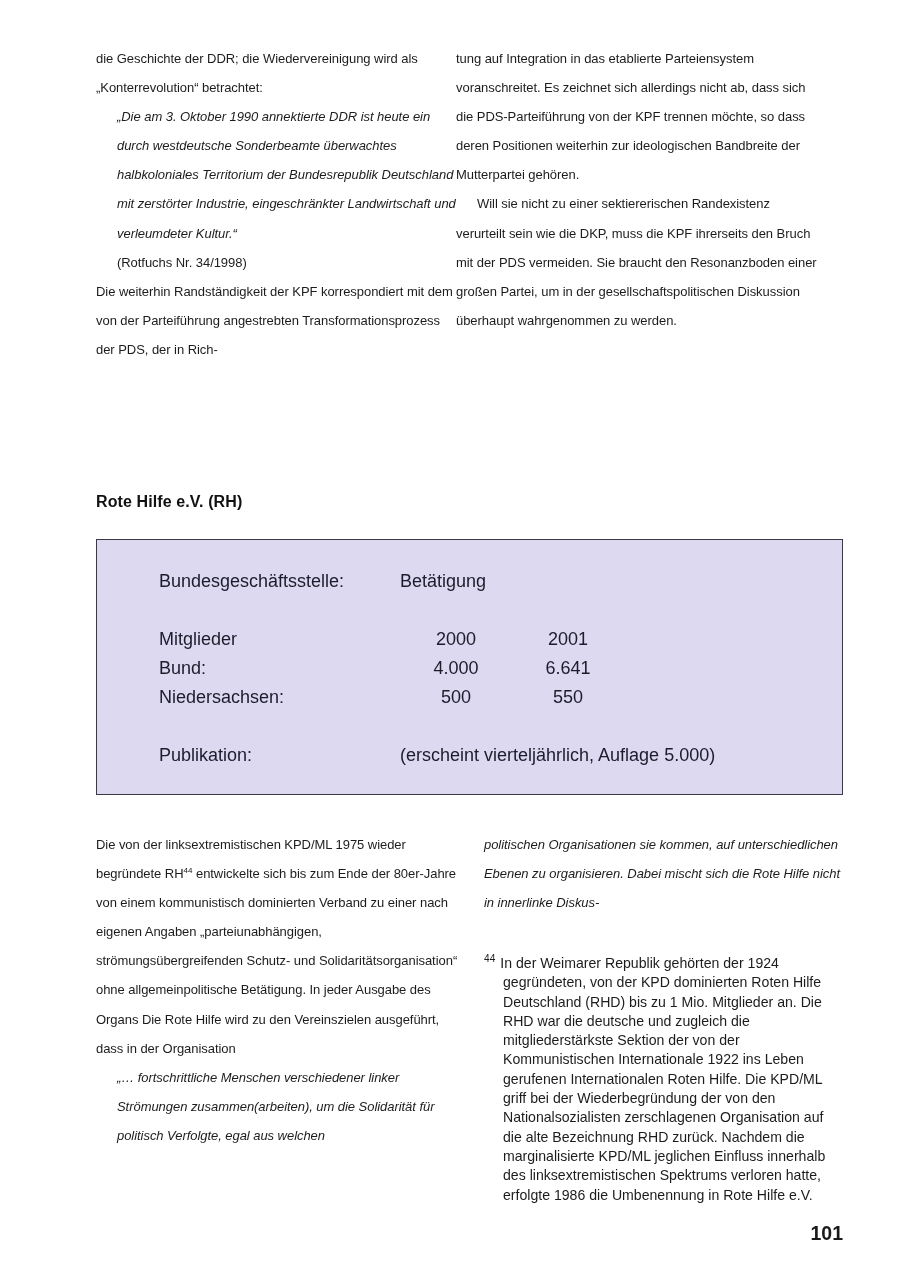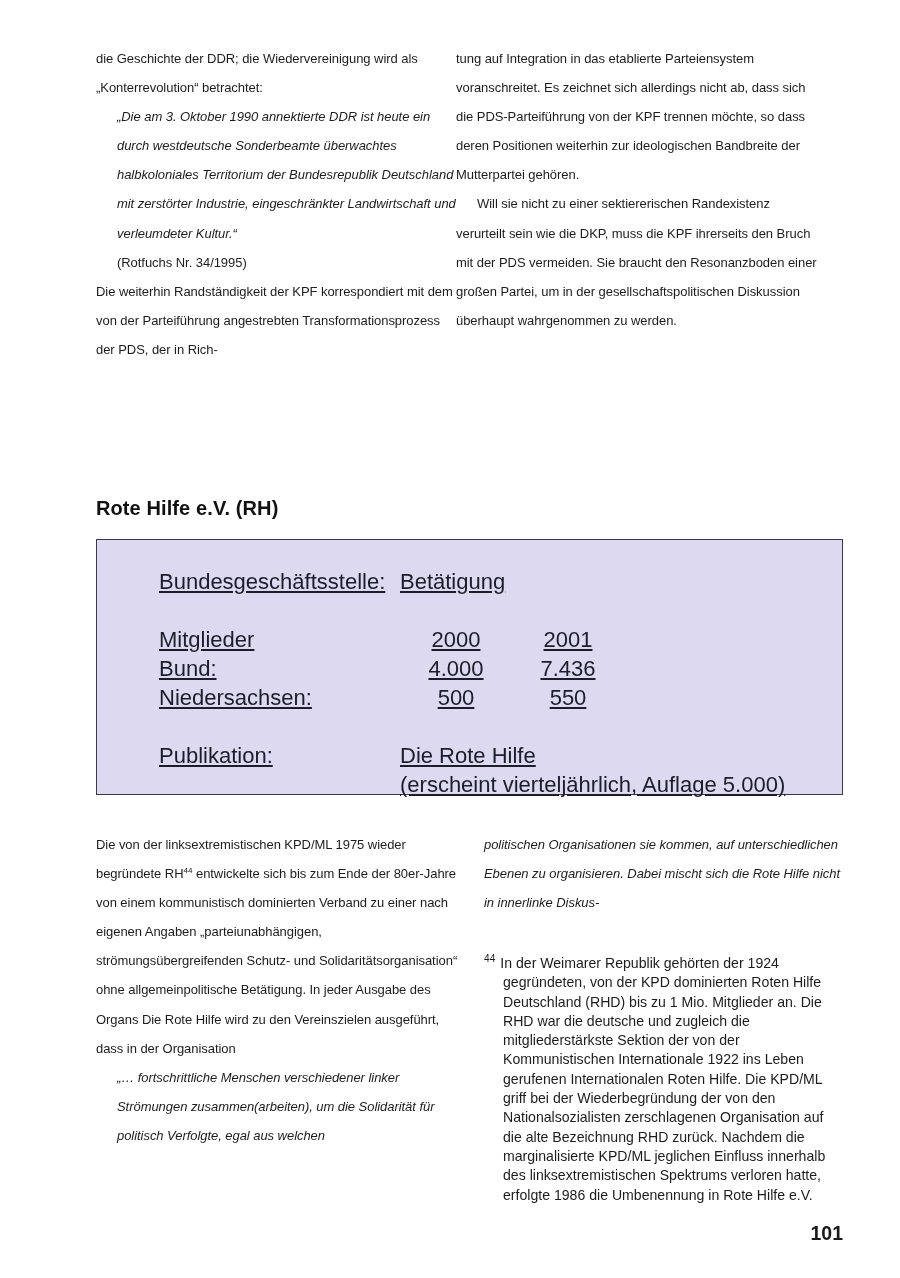--- a/index.html
+++ b/index.html
@@ -39,21 +39,21 @@
     font-size: 0.62em;
     vertical-align: super;
     line-height: 0;
   }
 
   
   .section-heading {
     position: absolute;
     left: 96px;
     top: 480px;
-    font-size: 20px;
+    font-size: 16px;
     font-weight: bold;
     color: #111111;
     letter-spacing: 0.1px;
   }
 
   
   .info-box {
     position: absolute;
     left: 96px;
     top: 539px;
@@ -61,24 +61,23 @@
     height: 256px;
     background: #dcd9f0;
     border: 1.6px solid #3a3a46;
     box-sizing: border-box;
   }
   .box-inner {
     position: absolute;
     left: 62px;
     top: 27px;
     right: 10px;
-    font-size: 22px;
+    font-size: 18px;
     line-height: 29px;
     color: #1c1c2a;
-    text-decoration: underline;
   }
   .box-row {
     display: flex;
     align-items: baseline;
   }
   .box-label {
     width: 241px;
     flex: 0 0 241px;
   }
   .box-val-wide { flex: 1; }
@@ -125,21 +124,21 @@
   }
 </style>
 </head>
 <body>
 
 <div class="page">
 
   <div class="col" style="left:96px; top:44px; width:360px;">
     <p>die Geschichte der DDR; die Wiedervereinigung wird als „Konterrevolution“ betrachtet:</p>
     <p class="quote">„Die am 3. Oktober 1990 annektierte DDR ist heute ein durch westdeutsche Sonderbeamte überwachtes halbkoloniales Territorium der Bundesrepublik Deutschland mit zerstörter Industrie, eingeschränkter Landwirtschaft und verleumdeter Kultur.“</p>
-    <p class="quote" style="font-style:normal;">(Rotfuchs Nr. 34/1995)</p>
+    <p class="quote" style="font-style:normal;">(Rotfuchs Nr. 34/1998)</p>
     <p>Die weiterhin Randständigkeit der KPF korrespondiert mit dem von der Parteiführung angestrebten Transformationsprozess der PDS, der in Rich-</p>
   </div>
 
   <div class="col" style="left:456px; top:44px; width:362px;">
     <p>tung auf Integration in das etablierte Parteiensystem voranschreitet. Es zeichnet sich allerdings nicht ab, dass sich die PDS-Parteiführung von der KPF trennen möchte, so dass deren Positionen weiterhin zur ideologischen Bandbreite der Mutterpartei gehören.</p>
     <p class="indent-first">Will sie nicht zu einer sektiererischen Randexistenz verurteilt sein wie die DKP, muss die KPF ihrerseits den Bruch mit der PDS vermeiden. Sie braucht den Resonanzboden einer großen Partei, um in der gesellschaftspolitischen Diskussion überhaupt wahrgenommen zu werden.</p>
   </div>
 
   <h2 class="section-heading">Rote Hilfe e.V. (RH)</h2>
 
@@ -155,35 +154,34 @@
 
       <div class="box-row">
         <span class="box-label">Mitglieder</span>
         <span class="num-col">2000</span>
         <span class="num-col c2">2001</span>
       </div>
 
       <div class="box-row">
         <span class="box-label">Bund:</span>
         <span class="num-col">4.000</span>
-        <span class="num-col c2">7.436</span>
+        <span class="num-col c2">6.641</span>
       </div>
 
       <div class="box-row">
         <span class="box-label">Niedersachsen:</span>
         <span class="num-col">500</span>
         <span class="num-col c2">550</span>
       </div>
 
       <div class="box-gap"></div>
 
       <div class="pub-block">
         <span class="box-label">Publikation:</span>
         <span class="pub-lines">
-          <span style="display:block;">Die Rote Hilfe</span>
           <span style="display:block;">(erscheint vierteljährlich, Auflage 5.000)</span>
         </span>
       </div>
 
     </div>
   </div>
 
   <div class="col" style="left:96px; top:830px; width:362px;">
     <p><span>Die von der linksextremistischen KPD/ML 1975 wieder begründete RH</span><sup class="fn">44</sup><span> entwickelte sich bis zum Ende der 80er-Jahre von einem kommunistisch dominierten Verband zu einer nach eigenen Angaben „parteiunabhängigen, strömungsübergreifenden Schutz- und Solidaritätsorganisation“ ohne allgemeinpolitische Betätigung. In jeder Ausgabe des Organs Die Rote Hilfe wird zu den Vereinszielen ausgeführt, dass in der Organisation</span></p>
     <p class="quote">„… fortschrittliche Menschen verschiedener linker Strömungen zusammen(arbeiten), um die Solidarität für politisch Verfolgte, egal aus welchen</p>

